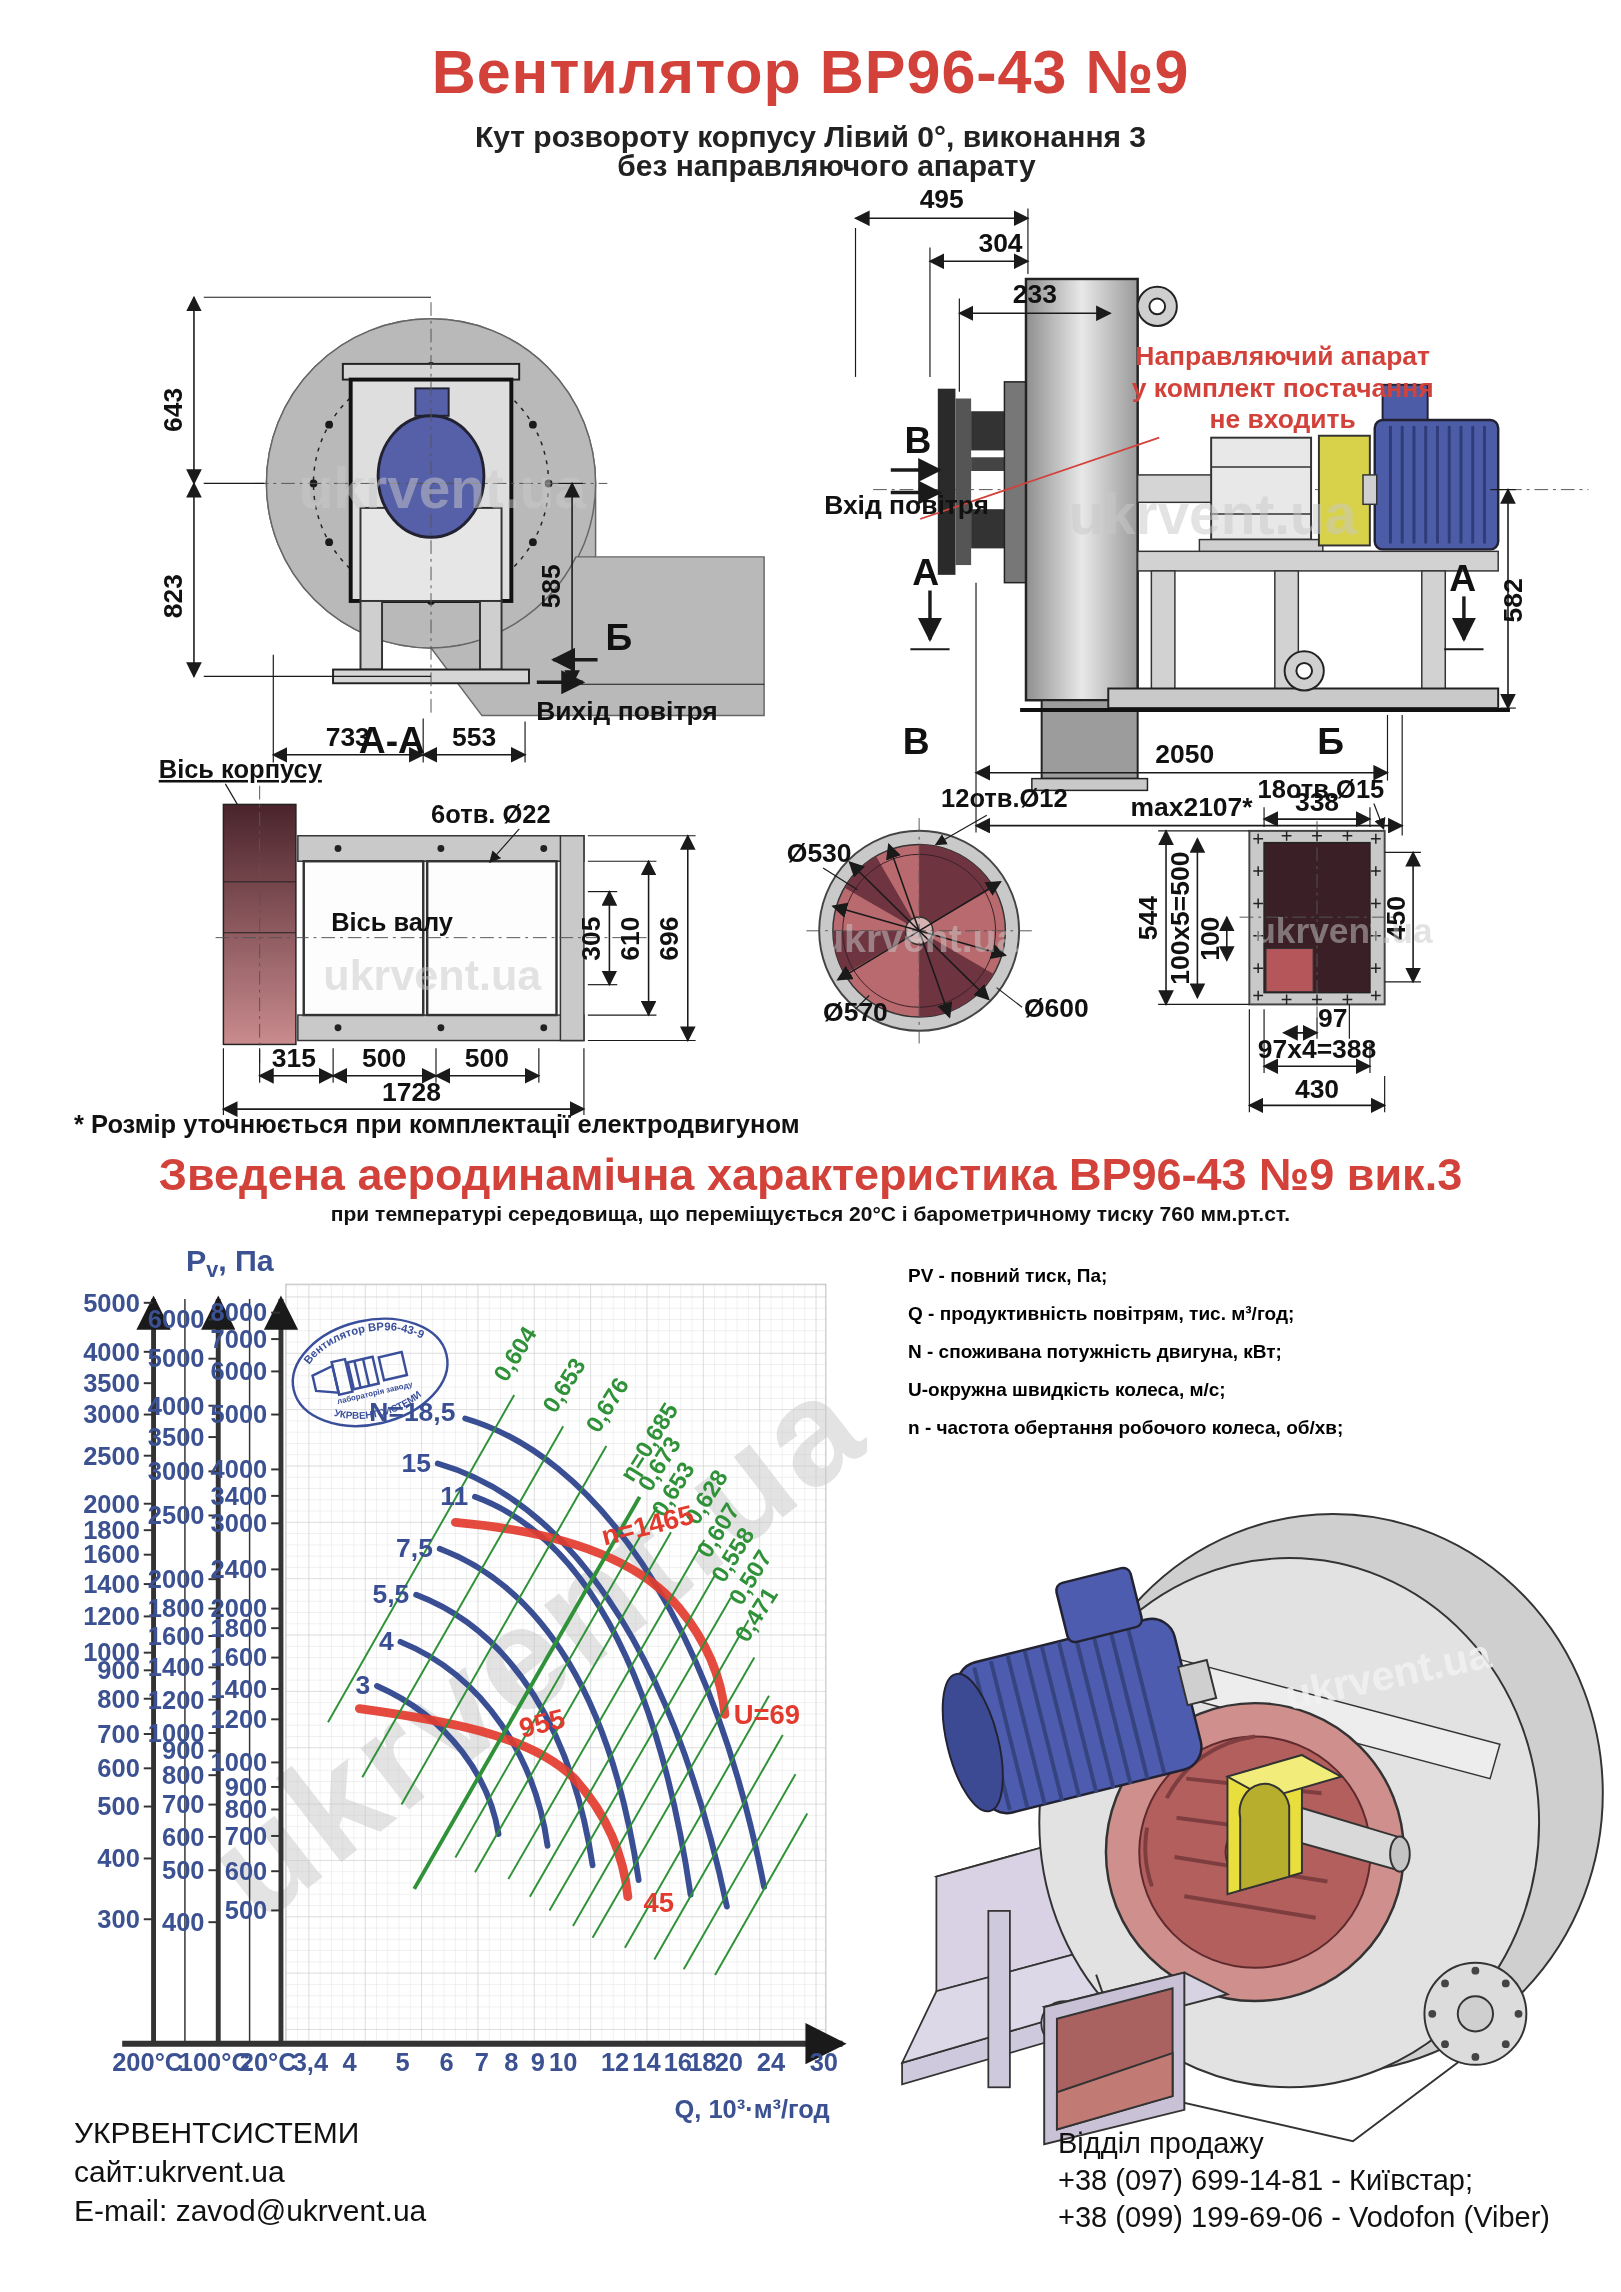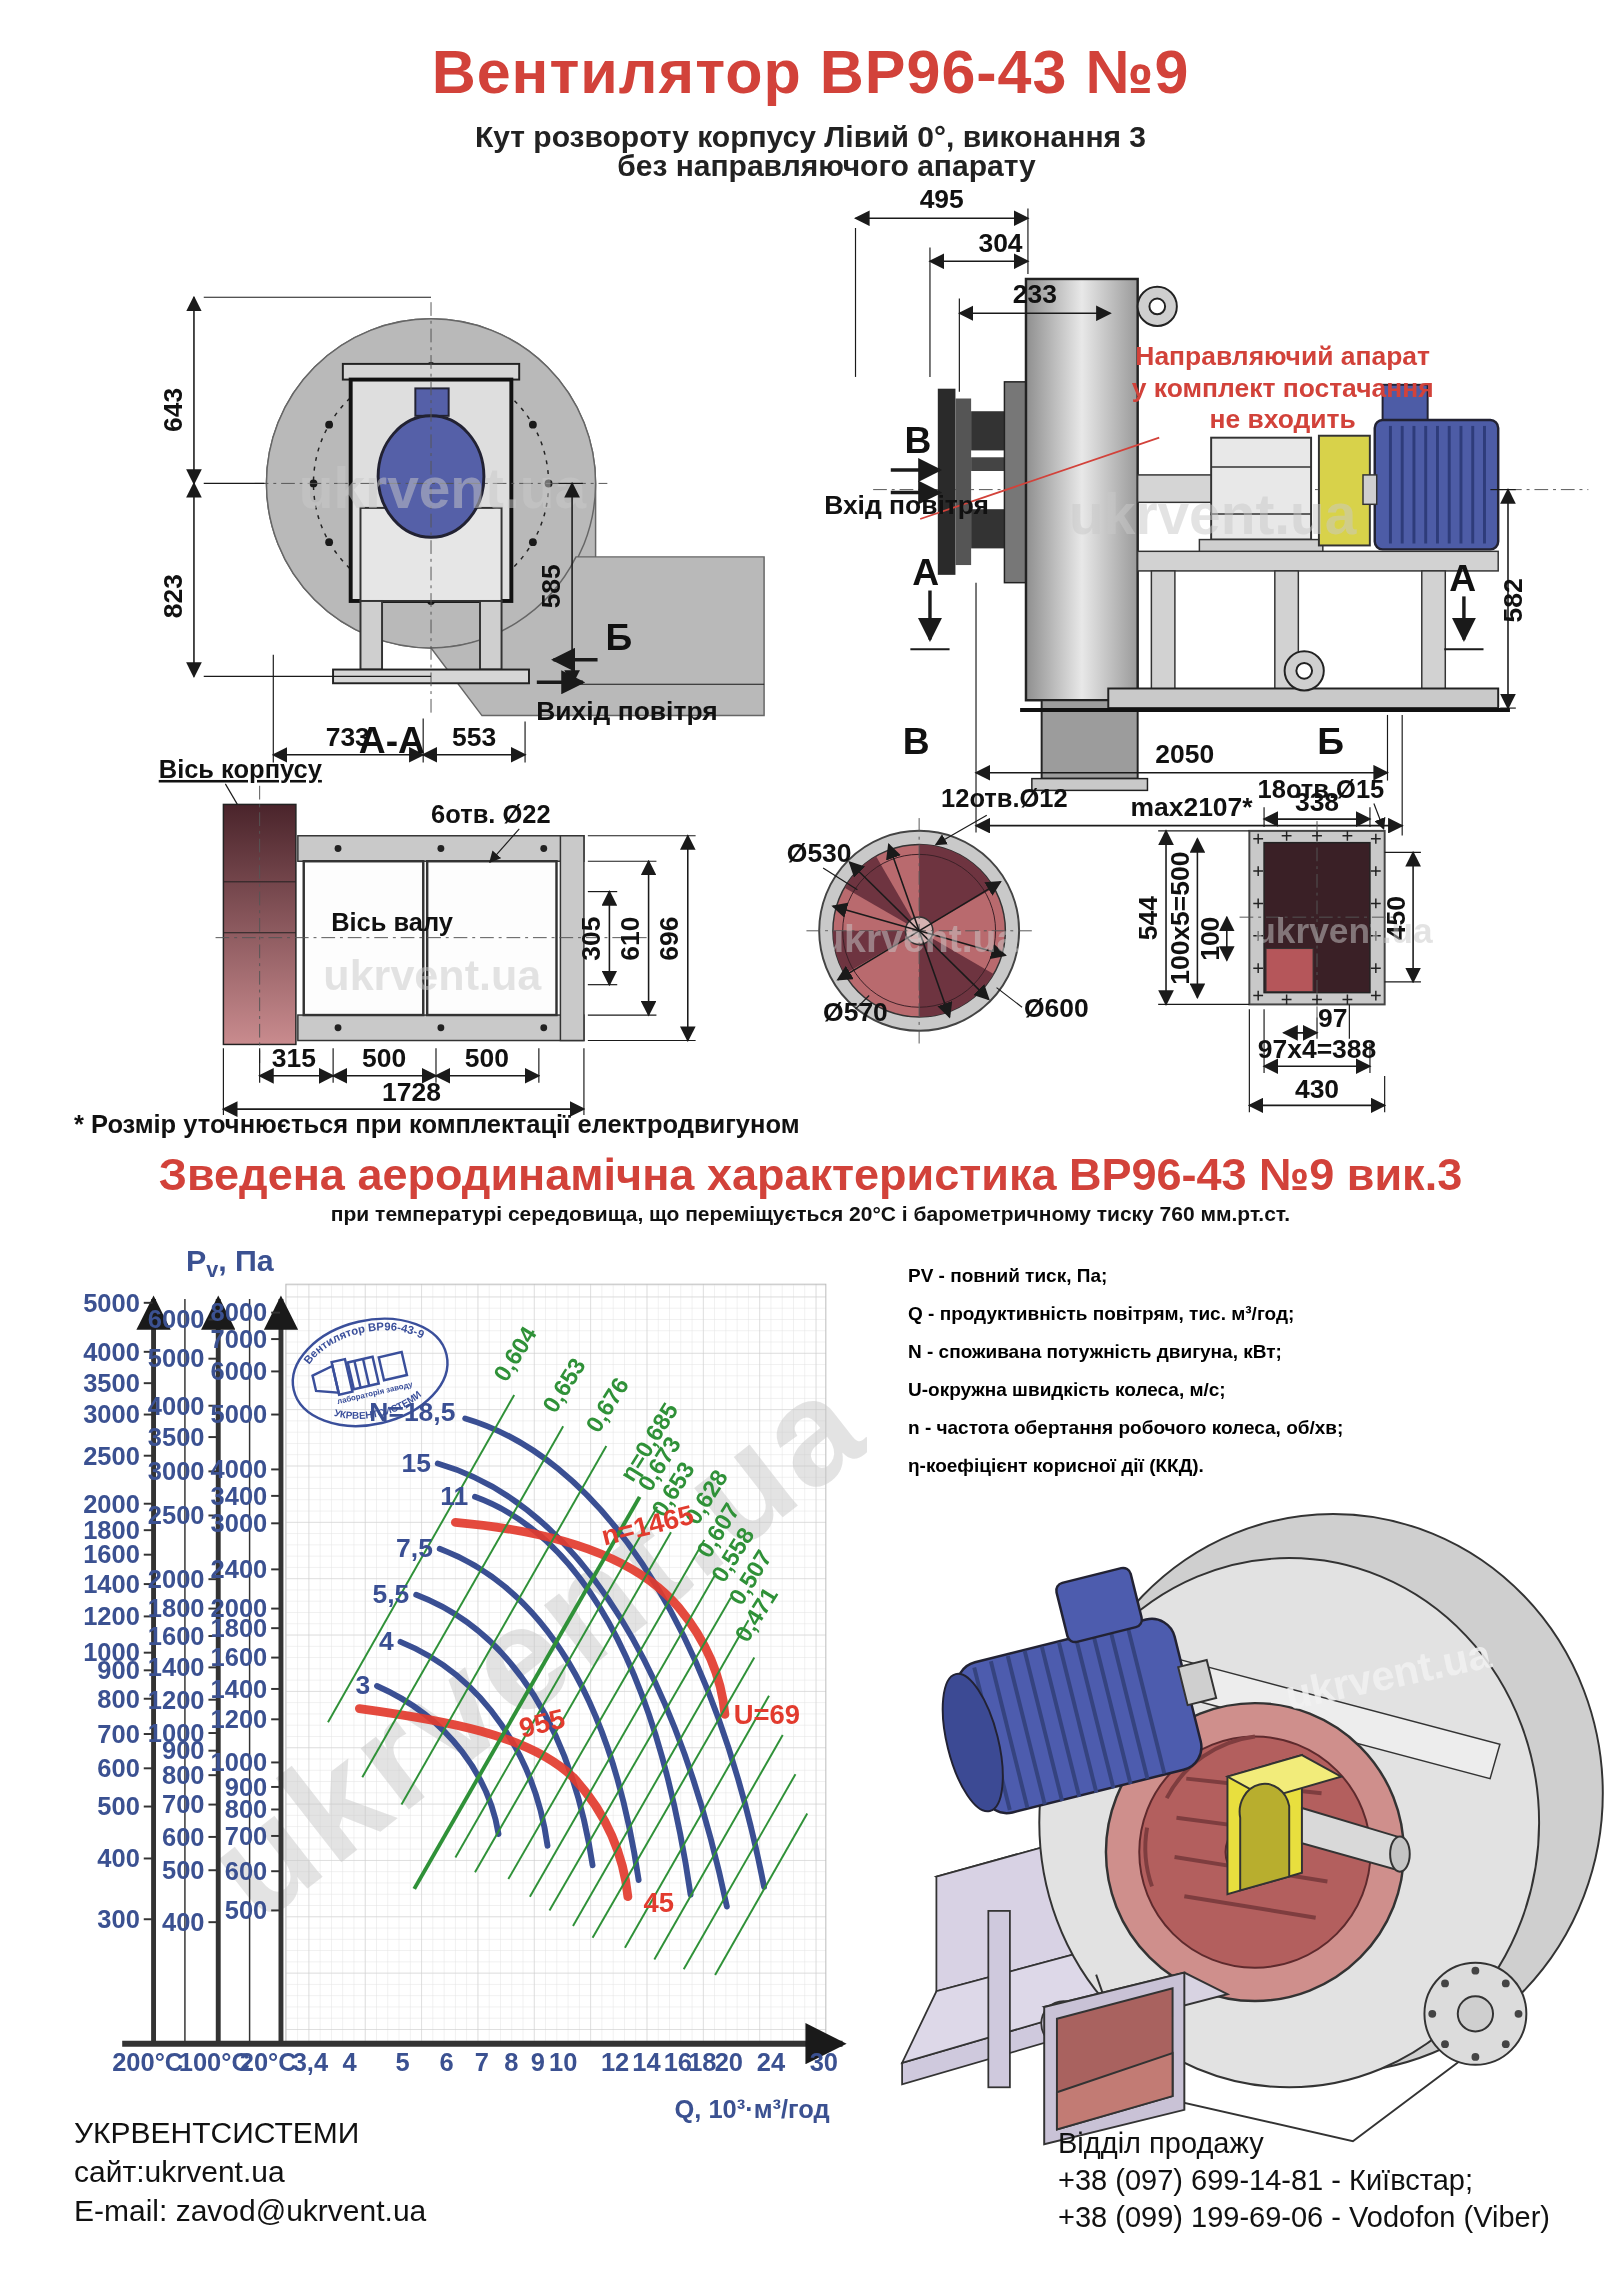--- a/index.html
+++ b/index.html
@@ -565,21 +565,20 @@
         <text x="572" y="686" class="rlab">45</text>
       </g>
   </svg>
 
   <div class="abs legend">
     <div>PV - повний тиск, Па;</div>
     <div>Q - продуктивність повітрям, тис. м³/год;</div>
     <div>N - споживана потужність двигуна, кВт;</div>
     <div>U-окружна швидкість колеса, м/с;</div>
     <div>n - частота обертання робочого колеса, об/хв;</div>
-    <div>η-коефіцієнт корисної дії (ККД).</div>
   </div>
 
   <svg class="abs" style="left:843px;top:1465px" width="765" height="686" viewBox="0 0 780 700">
     <g stroke="#333" stroke-width="1.8">
       <polygon points="95,420 330,355 432,396 197,462" fill="#e4dfec"></polygon>
       <polygon points="95,420 95,537 430,447 430,430 330,355" fill="#d8d2e4"></polygon>
       <polygon points="60,610 420,505 420,527 60,632" fill="#cfc9dd"></polygon>
       <polygon points="60,610 95,537 430,447 420,505" fill="#ddd8e8"></polygon>
       <rect x="148" y="455" width="22" height="180" fill="#cfc9dd"></rect>
       <rect x="320" y="410" width="22" height="140" fill="#cfc9dd"></rect>

